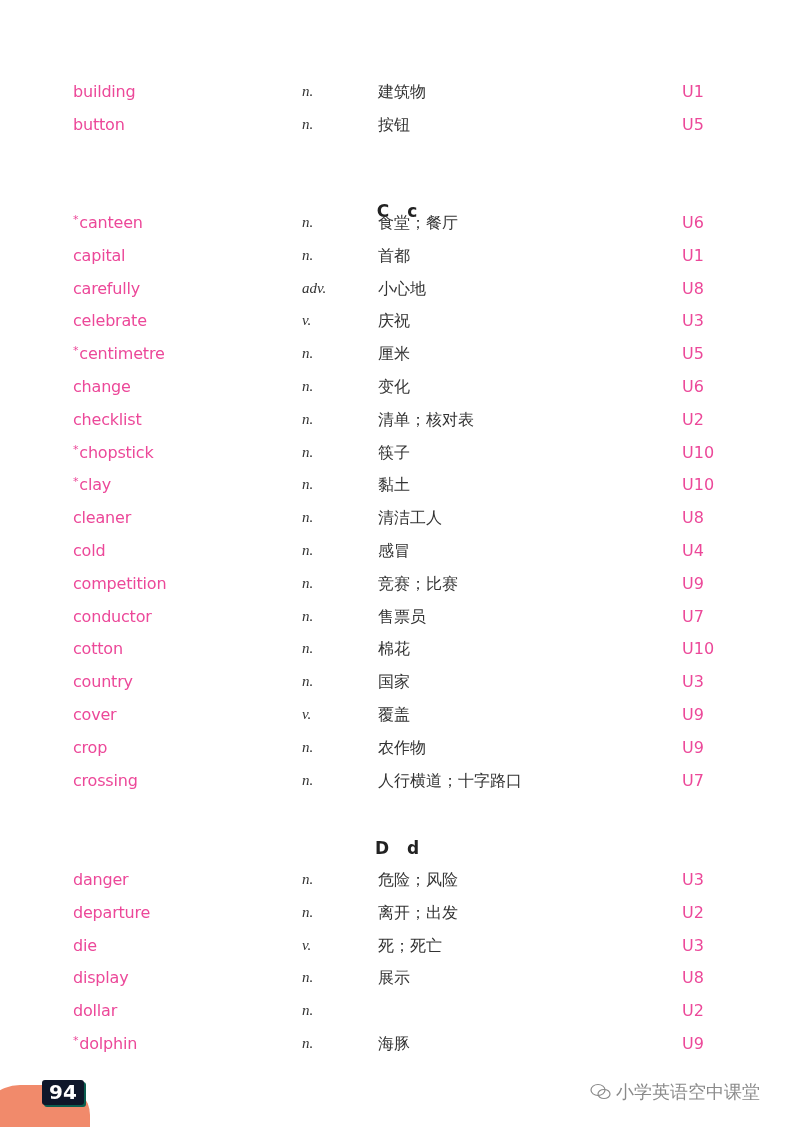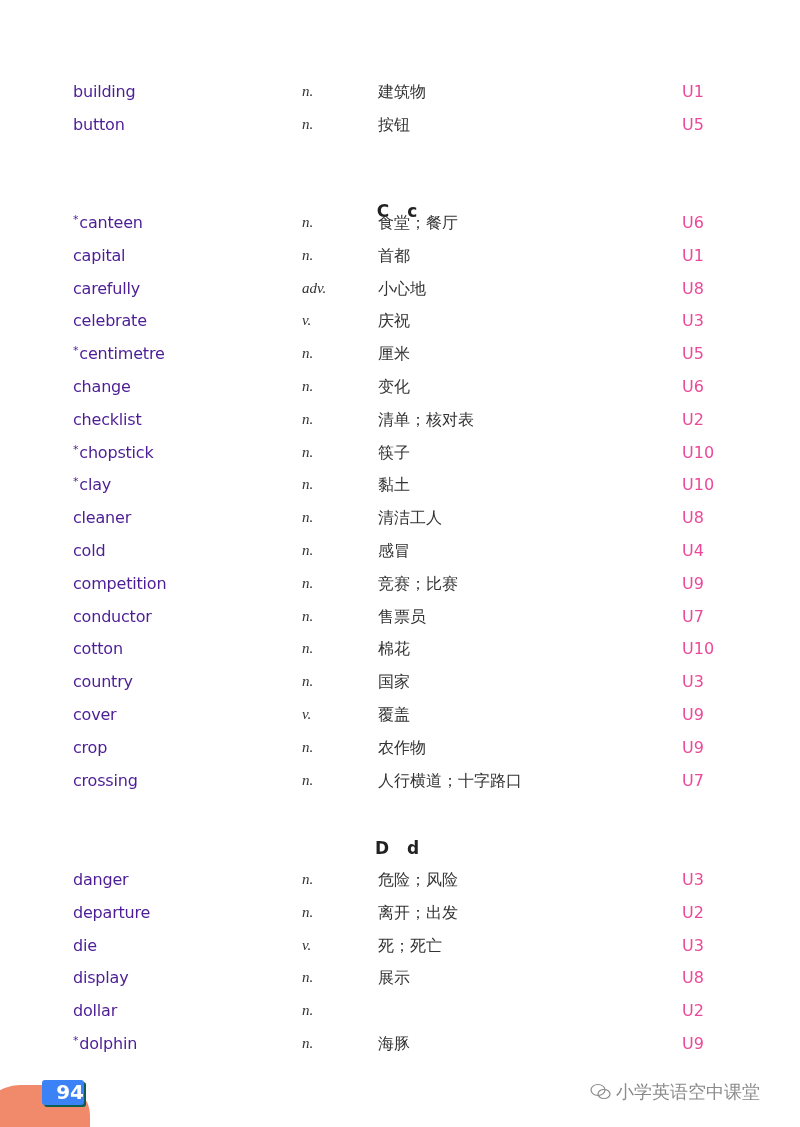--- a/index.html
+++ b/index.html
@@ -1,29 +1,29 @@
 <!DOCTYPE html>
 <html><head>
 <meta charset="utf-8">
 <style>
   html, body { margin: 0; padding: 0; }
   body {
     width: 800px; height: 1127px; background: #ffffff; position: relative;
     overflow: hidden; font-family: "DejaVu Sans", sans-serif; color: #2a2a2a;
   }
   .row { position: absolute; left: 0; width: 800px; height: 33px; }
-  .word { position: absolute; left: 73px; top: 0; font-size: 16px; font-family: "DejaVu Sans", sans-serif; color: #4c1d95; letter-spacing: -0.2px; }
+  .word { position: absolute; left: 73px; top: 0; font-size: 16px; font-family: "DejaVu Sans", sans-serif; color: #ec4899; letter-spacing: -0.2px; }
   .word .star { font-size: 11px; vertical-align: 5px; margin-right: 1px; }
   .pos { position: absolute; left: 302px; top: 1px; font-size: 15px; font-style: italic; font-family: "Liberation Serif", serif; color: #333; }
   .meaning { position: absolute; left: 378px; top: 0; font-size: 16px; font-family: Liberation Mono, monospace; color: #333; }
   .unit { position: absolute; left: 682px; top: 0; font-size: 16px; font-family: "DejaVu Sans", sans-serif; color: #ec4899; }
   .heading { position: absolute; left: 0; width: 800px; text-align: center; font-size: 17px; font-weight: bold; font-family: "DejaVu Sans", sans-serif; color: #222; letter-spacing: 6px; }
   .footer-blob { position: absolute; left: -20px; top: 1085px; width: 110px; height: 60px; background: #f18a6b; border-radius: 40px 30px 0 0; }
   .footer-blob2 { position: absolute; left: 40px; top: 1100px; width: 50px; height: 40px; background: #f18a6b; border-radius: 20px 20px 0 0; }
-  .page-badge { position: absolute; left: 42px; top: 1080px; width: 42px; height: 25px; background: #3b82f6; border-radius: 3px; box-shadow: 2px 2px 0 #0b5e50; color: #fff; font-weight: bold; font-size: 20px; text-align: right; line-height: 25px; font-family: "DejaVu Sans", sans-serif; }
+  .page-badge { position: absolute; left: 42px; top: 1080px; width: 42px; height: 25px; background: #0f172a; border-radius: 3px; box-shadow: 2px 2px 0 #0b5e50; color: #fff; font-weight: bold; font-size: 20px; text-align: center; line-height: 25px; font-family: "DejaVu Sans", sans-serif; }
   .watermark { position: absolute; left: 590px; top: 1080px; font-size: 18px; color: #8a8a8a; font-family: "DejaVu Sans", sans-serif; display: flex; align-items: center; gap: 4px; }
   .wm-icon { width: 22px; height: 18px; position: relative; }
 </style>
 </head>
 <body>
 
 <div id="content">
     <div class="row" style="top: 82px;">
       <span class="word"><span>building</span></span>
       <span class="pos">n.</span>

